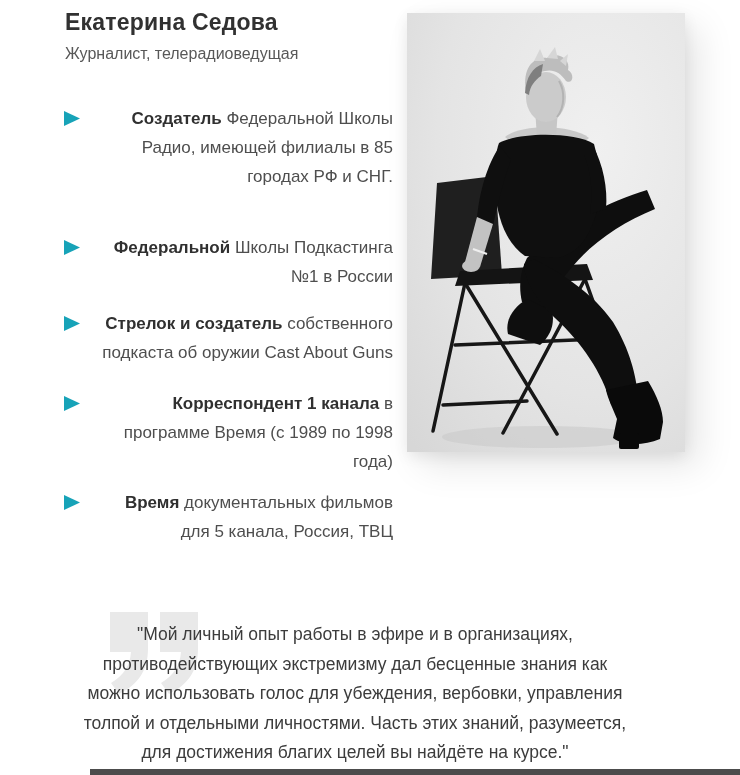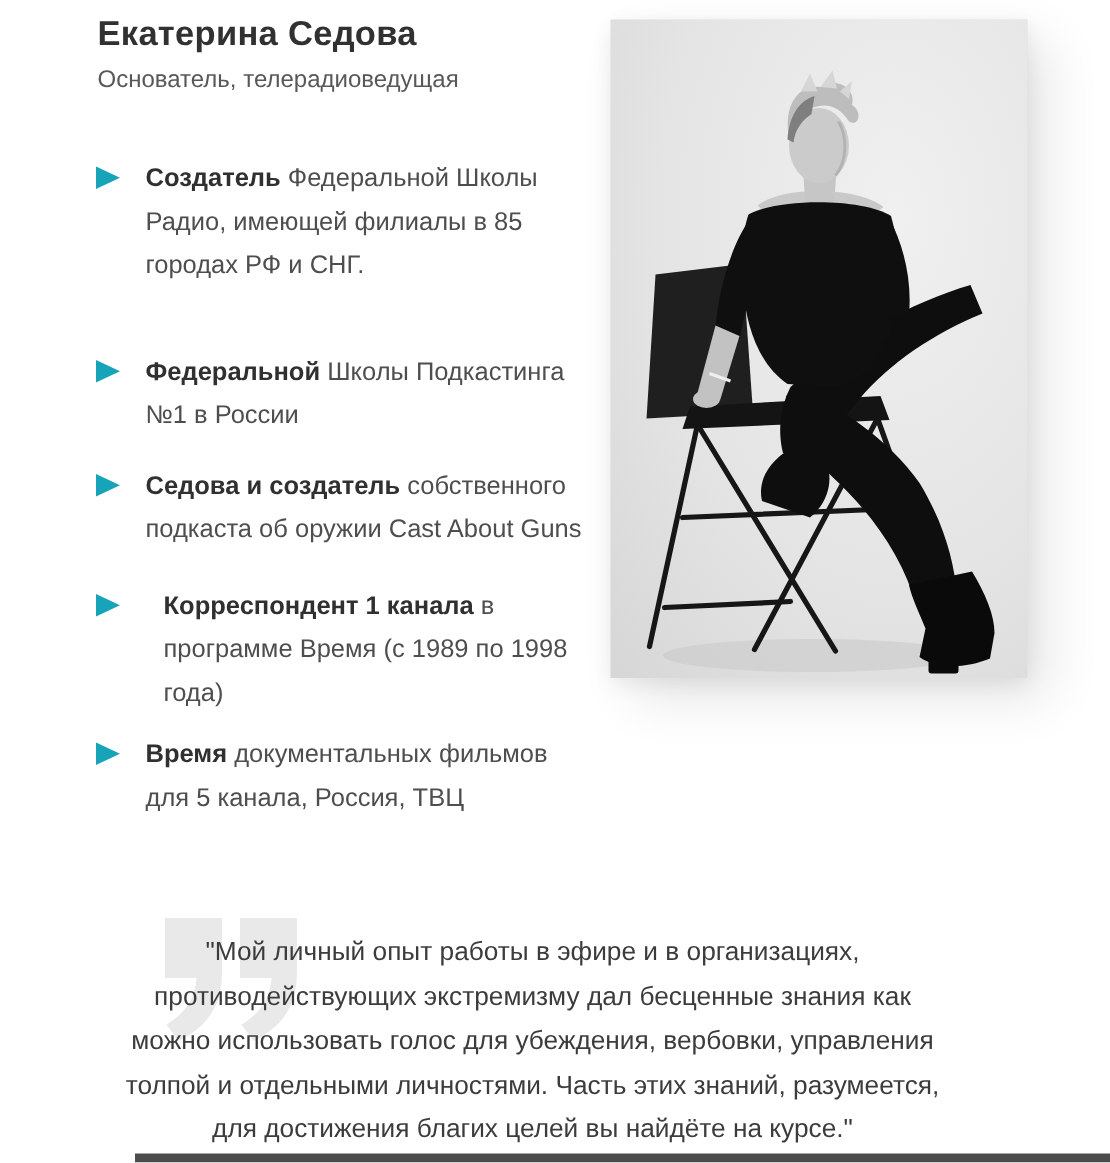--- a/index.html
+++ b/index.html
@@ -23,21 +23,21 @@
     position:absolute;left:63px;top:104px;width:330px;
     list-style:none;margin:0;padding:0;
   }
   .fact{display:flex;align-items:flex-start;}
   .fact:nth-child(1){margin-bottom:42px;}
   .fact:nth-child(2){margin-bottom:18px;}
   .fact:nth-child(3){margin-bottom:22px;}
   .fact:nth-child(4){margin-bottom:12px;gap:12px;}
   .fact .arrow{flex:0 0 18px;margin-top:6px;margin-right:16px;line-height:0;}
   .fact p{
-    margin:0;width:296px;font-size:17px;line-height:29px;color:#4e4e4e;
+    margin:0;width:296px;font-size:17px;line-height:29px;color:#4e4e4e;text-align:right;
   }
   .fact p b{color:#303030;font-weight:700;}
 
   .photo{
     position:absolute;left:407px;top:13px;width:278px;height:439px;
     box-shadow:14px 14px 34px rgba(0,0,0,.10), 0 4px 14px rgba(0,0,0,.08);
     background:#e2e2e2;line-height:0;
   }
 
   .quote-wrap{position:absolute;left:0;top:0;width:740px;height:775px;pointer-events:none;}
@@ -51,21 +51,21 @@
   .bottom-bar{
     position:absolute;left:90px;right:0;bottom:0;height:6px;background:#4c4c4c;
   }
 </style>
 </head>
 <body>
 
 <div class="page">
 
   <div class="title">Екатерина Седова</div>
-  <div class="subtitle">Основатель, телерадиоведущая</div>
+  <div class="subtitle">Журналист, телерадиоведущая</div>
 
   <ul class="facts">
     <li class="fact">
       <span class="arrow">
         <svg width="18" height="17" viewBox="0 0 18 17">
             <polygon points="1,1 17,8.5 1,16" stroke-linejoin="round" stroke-width="2" stroke="none" fill="#17a3b8"></polygon>
           </svg>
       </span>
       <p><b>Создатель</b><span> Федеральной Школы Радио, имеющей филиалы в 85 городах РФ и СНГ.</span></p>
     </li>
@@ -76,21 +76,21 @@
           </svg>
       </span>
       <p><b>Федеральной</b><span> Школы Подкастинга №1 в России</span></p>
     </li>
     <li class="fact">
       <span class="arrow">
         <svg width="18" height="17" viewBox="0 0 18 17">
             <polygon points="1,1 17,8.5 1,16" fill="#17a3b8"></polygon>
           </svg>
       </span>
-      <p><b>Седова и создатель</b><span> собственного подкаста об оружии Cast About Guns</span></p>
+      <p><b>Стрелок и создатель</b><span> собственного подкаста об оружии Cast About Guns</span></p>
     </li>
     <li class="fact">
       <span class="arrow">
         <svg width="18" height="17" viewBox="0 0 18 17">
             <polygon points="1,1 17,8.5 1,16" fill="#17a3b8"></polygon>
           </svg>
       </span>
       <p><b>Корреспондент 1 канала</b><span> в программе Время (с 1989 по 1998 года)</span></p>
     </li>
     <li class="fact">

